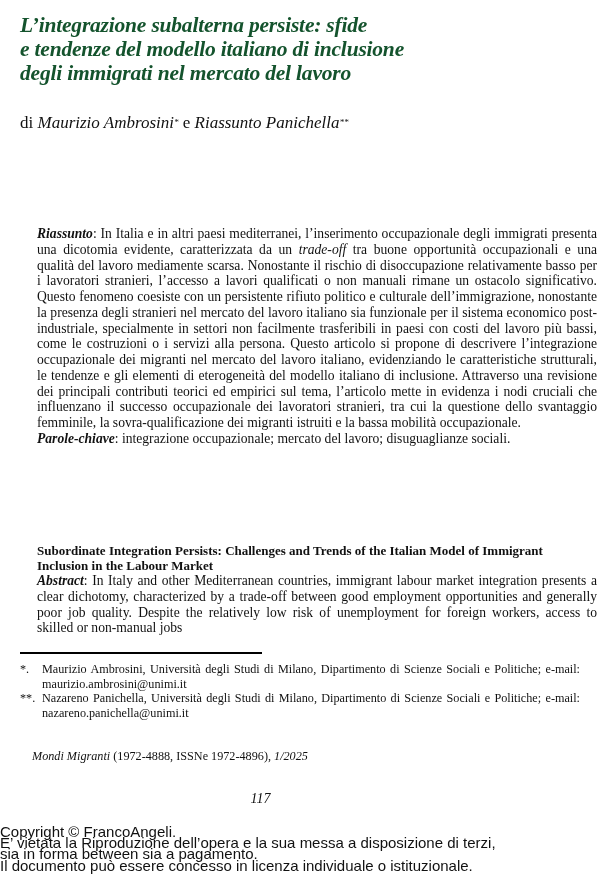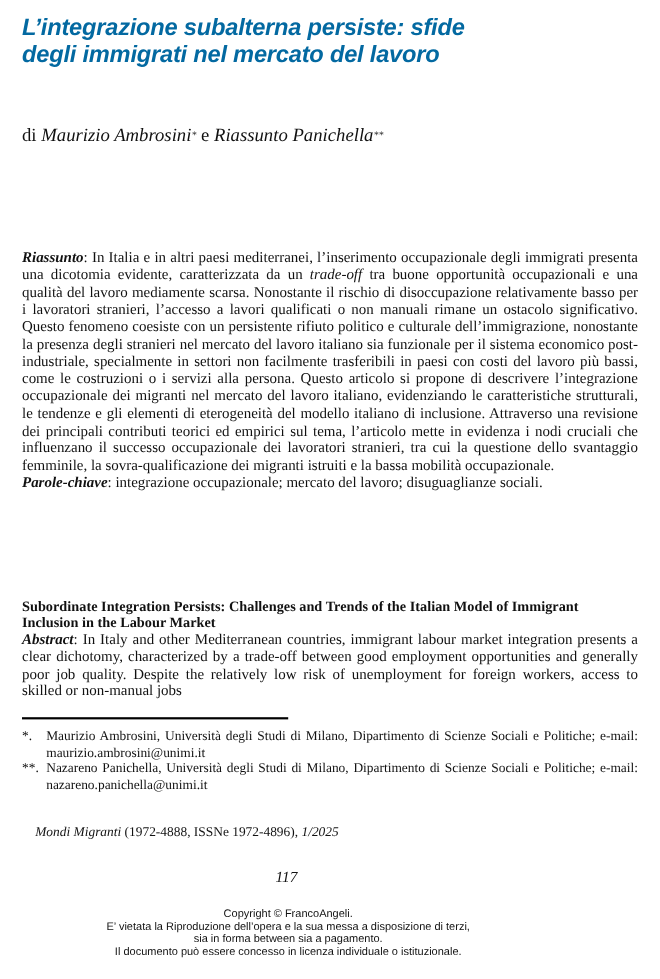--- a/index.html
+++ b/index.html
@@ -19,48 +19,48 @@
       position: absolute;
       left: 0; top: 0;
       width: 600px; height: 890px;
     }
     .title {
       position: absolute;
       left: 20px;
       top: 13px;
       width: 560px;
       margin: 0;
-      font-family: Liberation Sans, sans-serif;
+      font-family: Liberation Serif, serif;
       font-style: italic;
       font-weight: bold;
       font-size: 21.5px;
       line-height: 24px;
       letter-spacing: -0.2px;
-      color: #0369a1;
+      color: #14532d;
     }
     .title span { display: block; white-space: nowrap; }
     .byline {
       position: absolute;
       left: 20px;
       top: 113px;
       font-size: 17px;
       line-height: 20px;
       white-space: nowrap;
     }
     .byline .author { font-style: italic; margin-top: 21px; }
     .byline sup {
       font-size: 9px;
       vertical-align: top;
       position: relative;
       top: -1px;
       font-style: italic;
     }
     .abstract-block {
       position: absolute;
-      left: 20px;
+      left: 37px;
       width: 560px;
       font-size: 13.6px;
       line-height: 15.75px;
       text-align: justify;
     }
     .abstract-block p { margin: 0; }
     .label {
       font-weight: bold;
       font-style: italic;
     }
@@ -116,35 +116,35 @@
       top: 791px;
       text-align: center;
       font-style: italic;
       font-size: 14px;
     }
     .copyright {
       position: absolute;
       left: 0;
       width: 524px;
       top: 826px;
-      text-align: center;
       font-family: "Liberation Sans", "DejaVu Sans", sans-serif;
-      font-size: 10px;
+      font-size: 15px;
       line-height: 11.2px;
       color: #111;
     }
     .copyright p { margin: 0; }
   </style>
 </head>
 <body>
 
 <div class="page">
 
   <h1 class="title">
     <span>L’integrazione subalterna persiste: sfide</span>
+    <span>e tendenze del modello italiano di inclusione</span>
     <span>degli immigrati nel mercato del lavoro</span>
   </h1>
 
   <div class="byline">
     <span>di</span>
     <span class="author">Maurizio Ambrosini</span><sup>*</sup>
     <span>e</span>
     <span class="author">Riassunto Panichella</span><sup>**</sup>
   </div>
 

